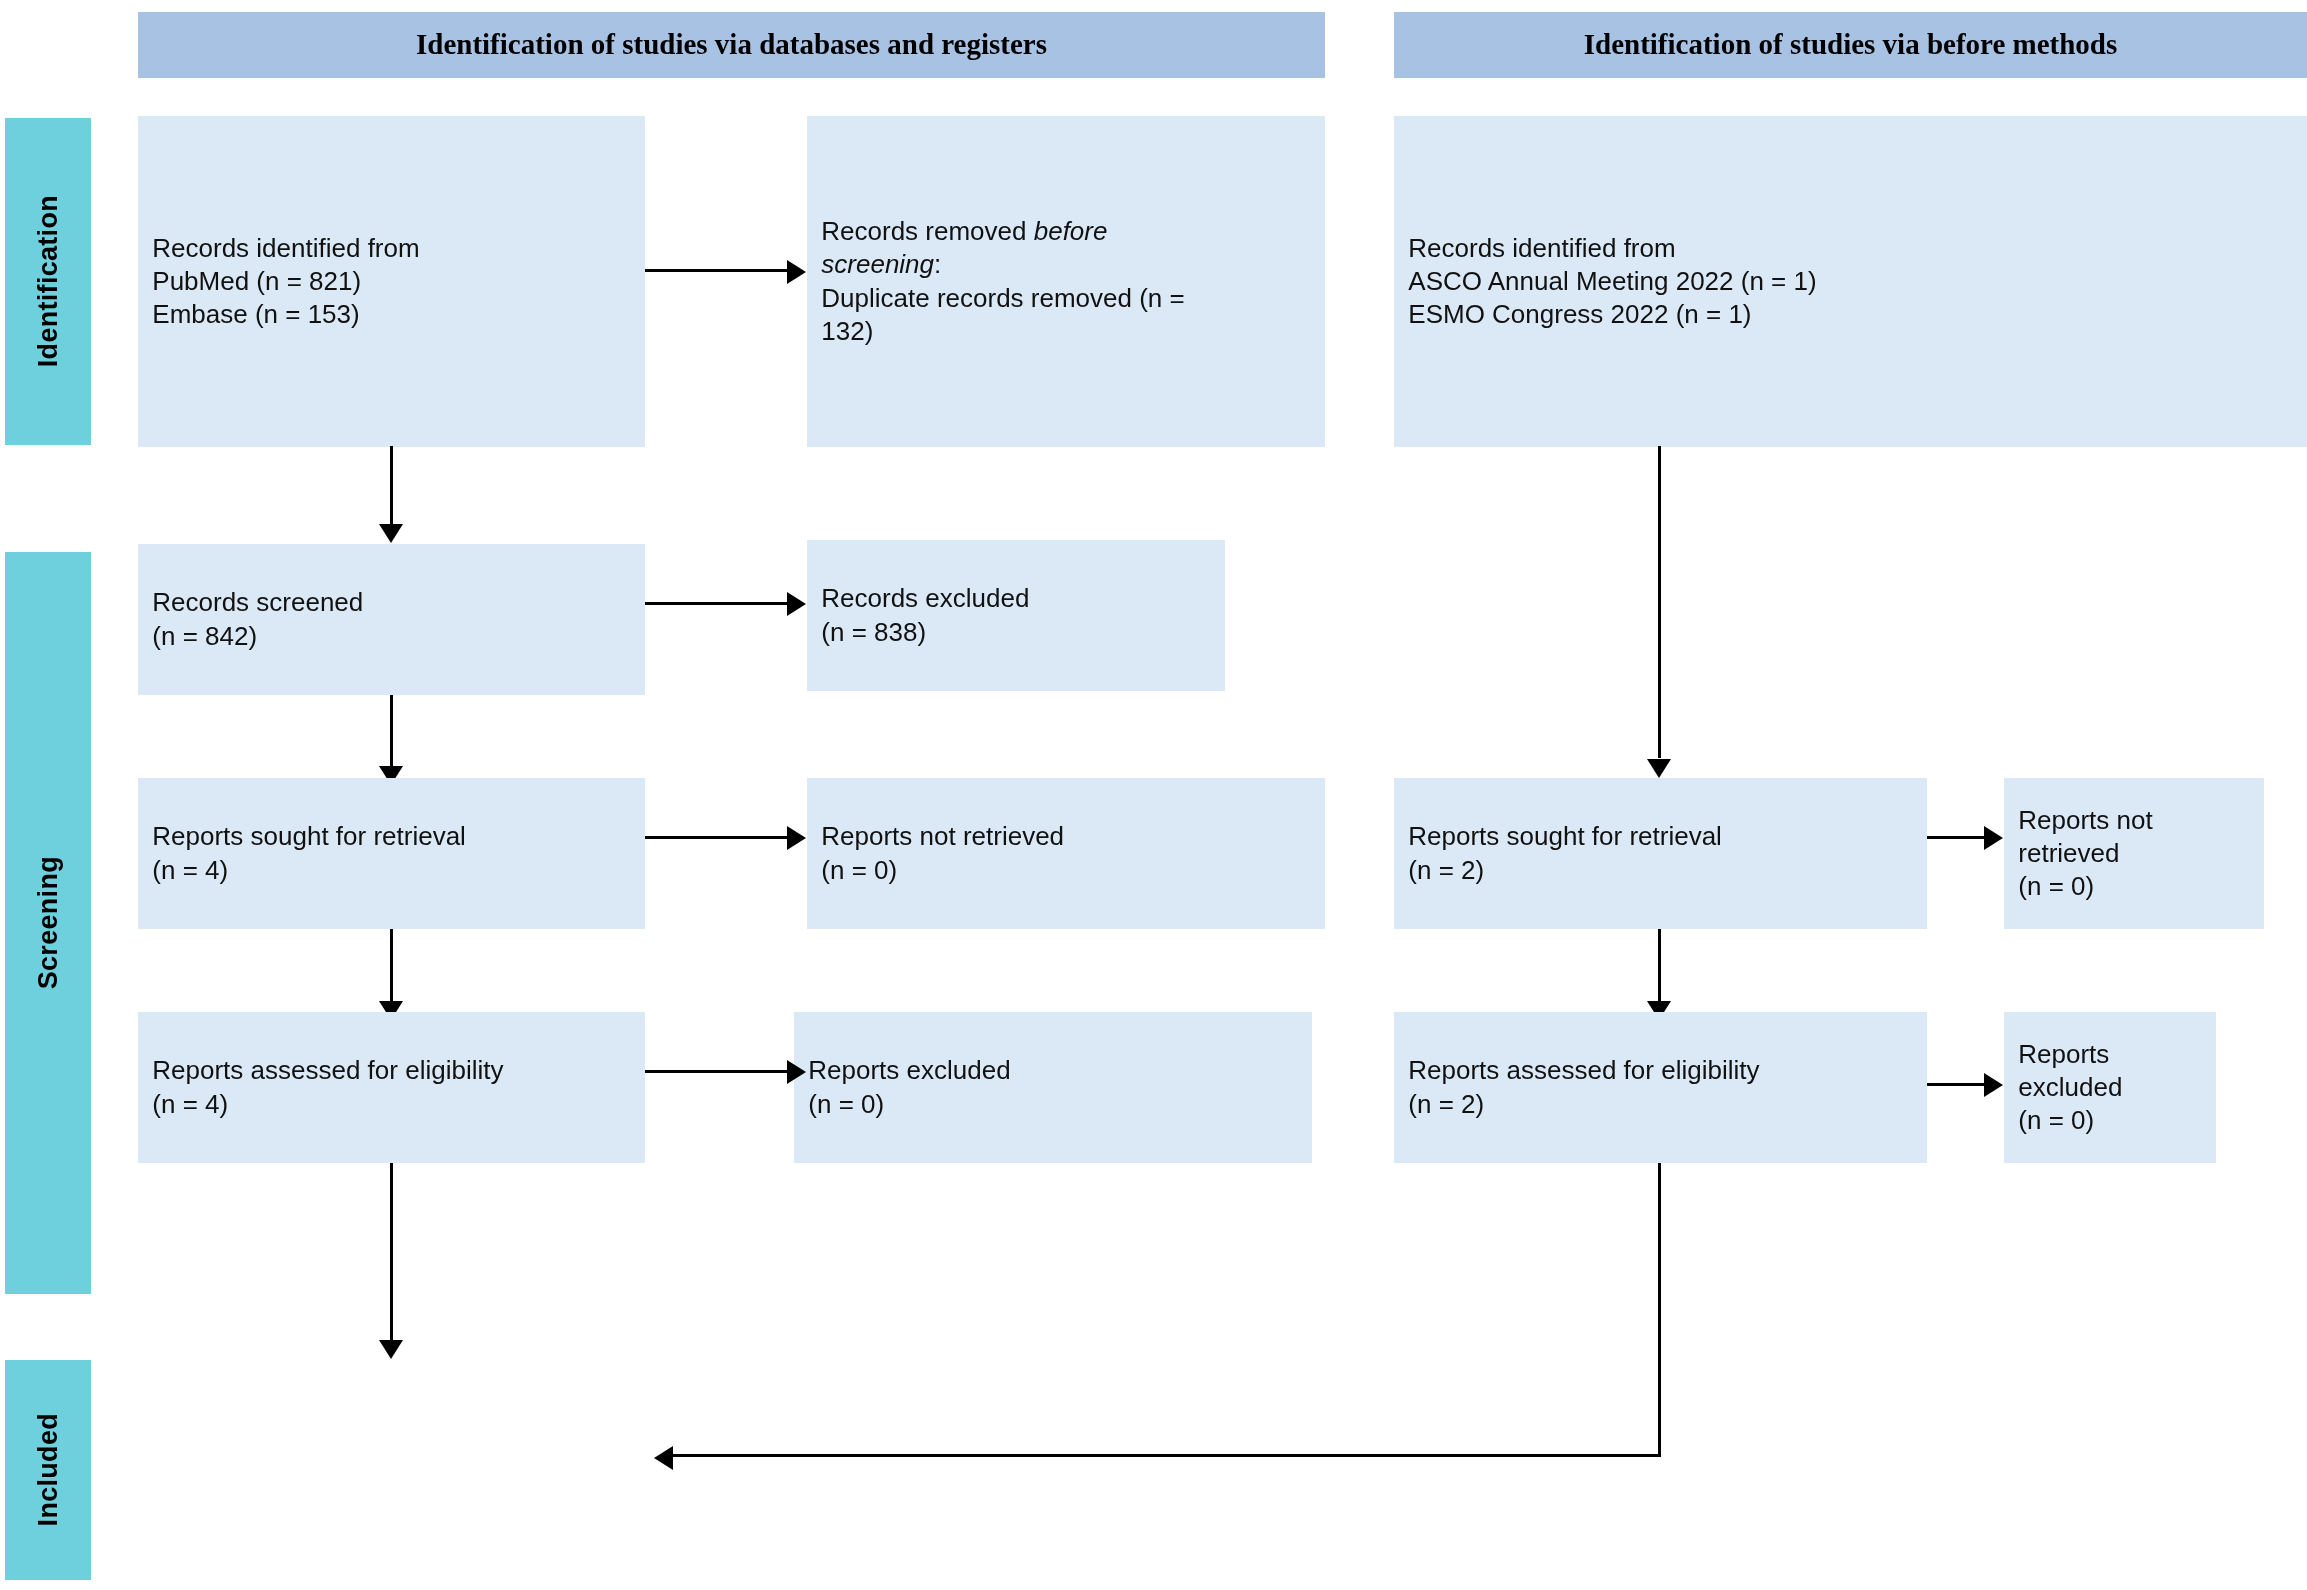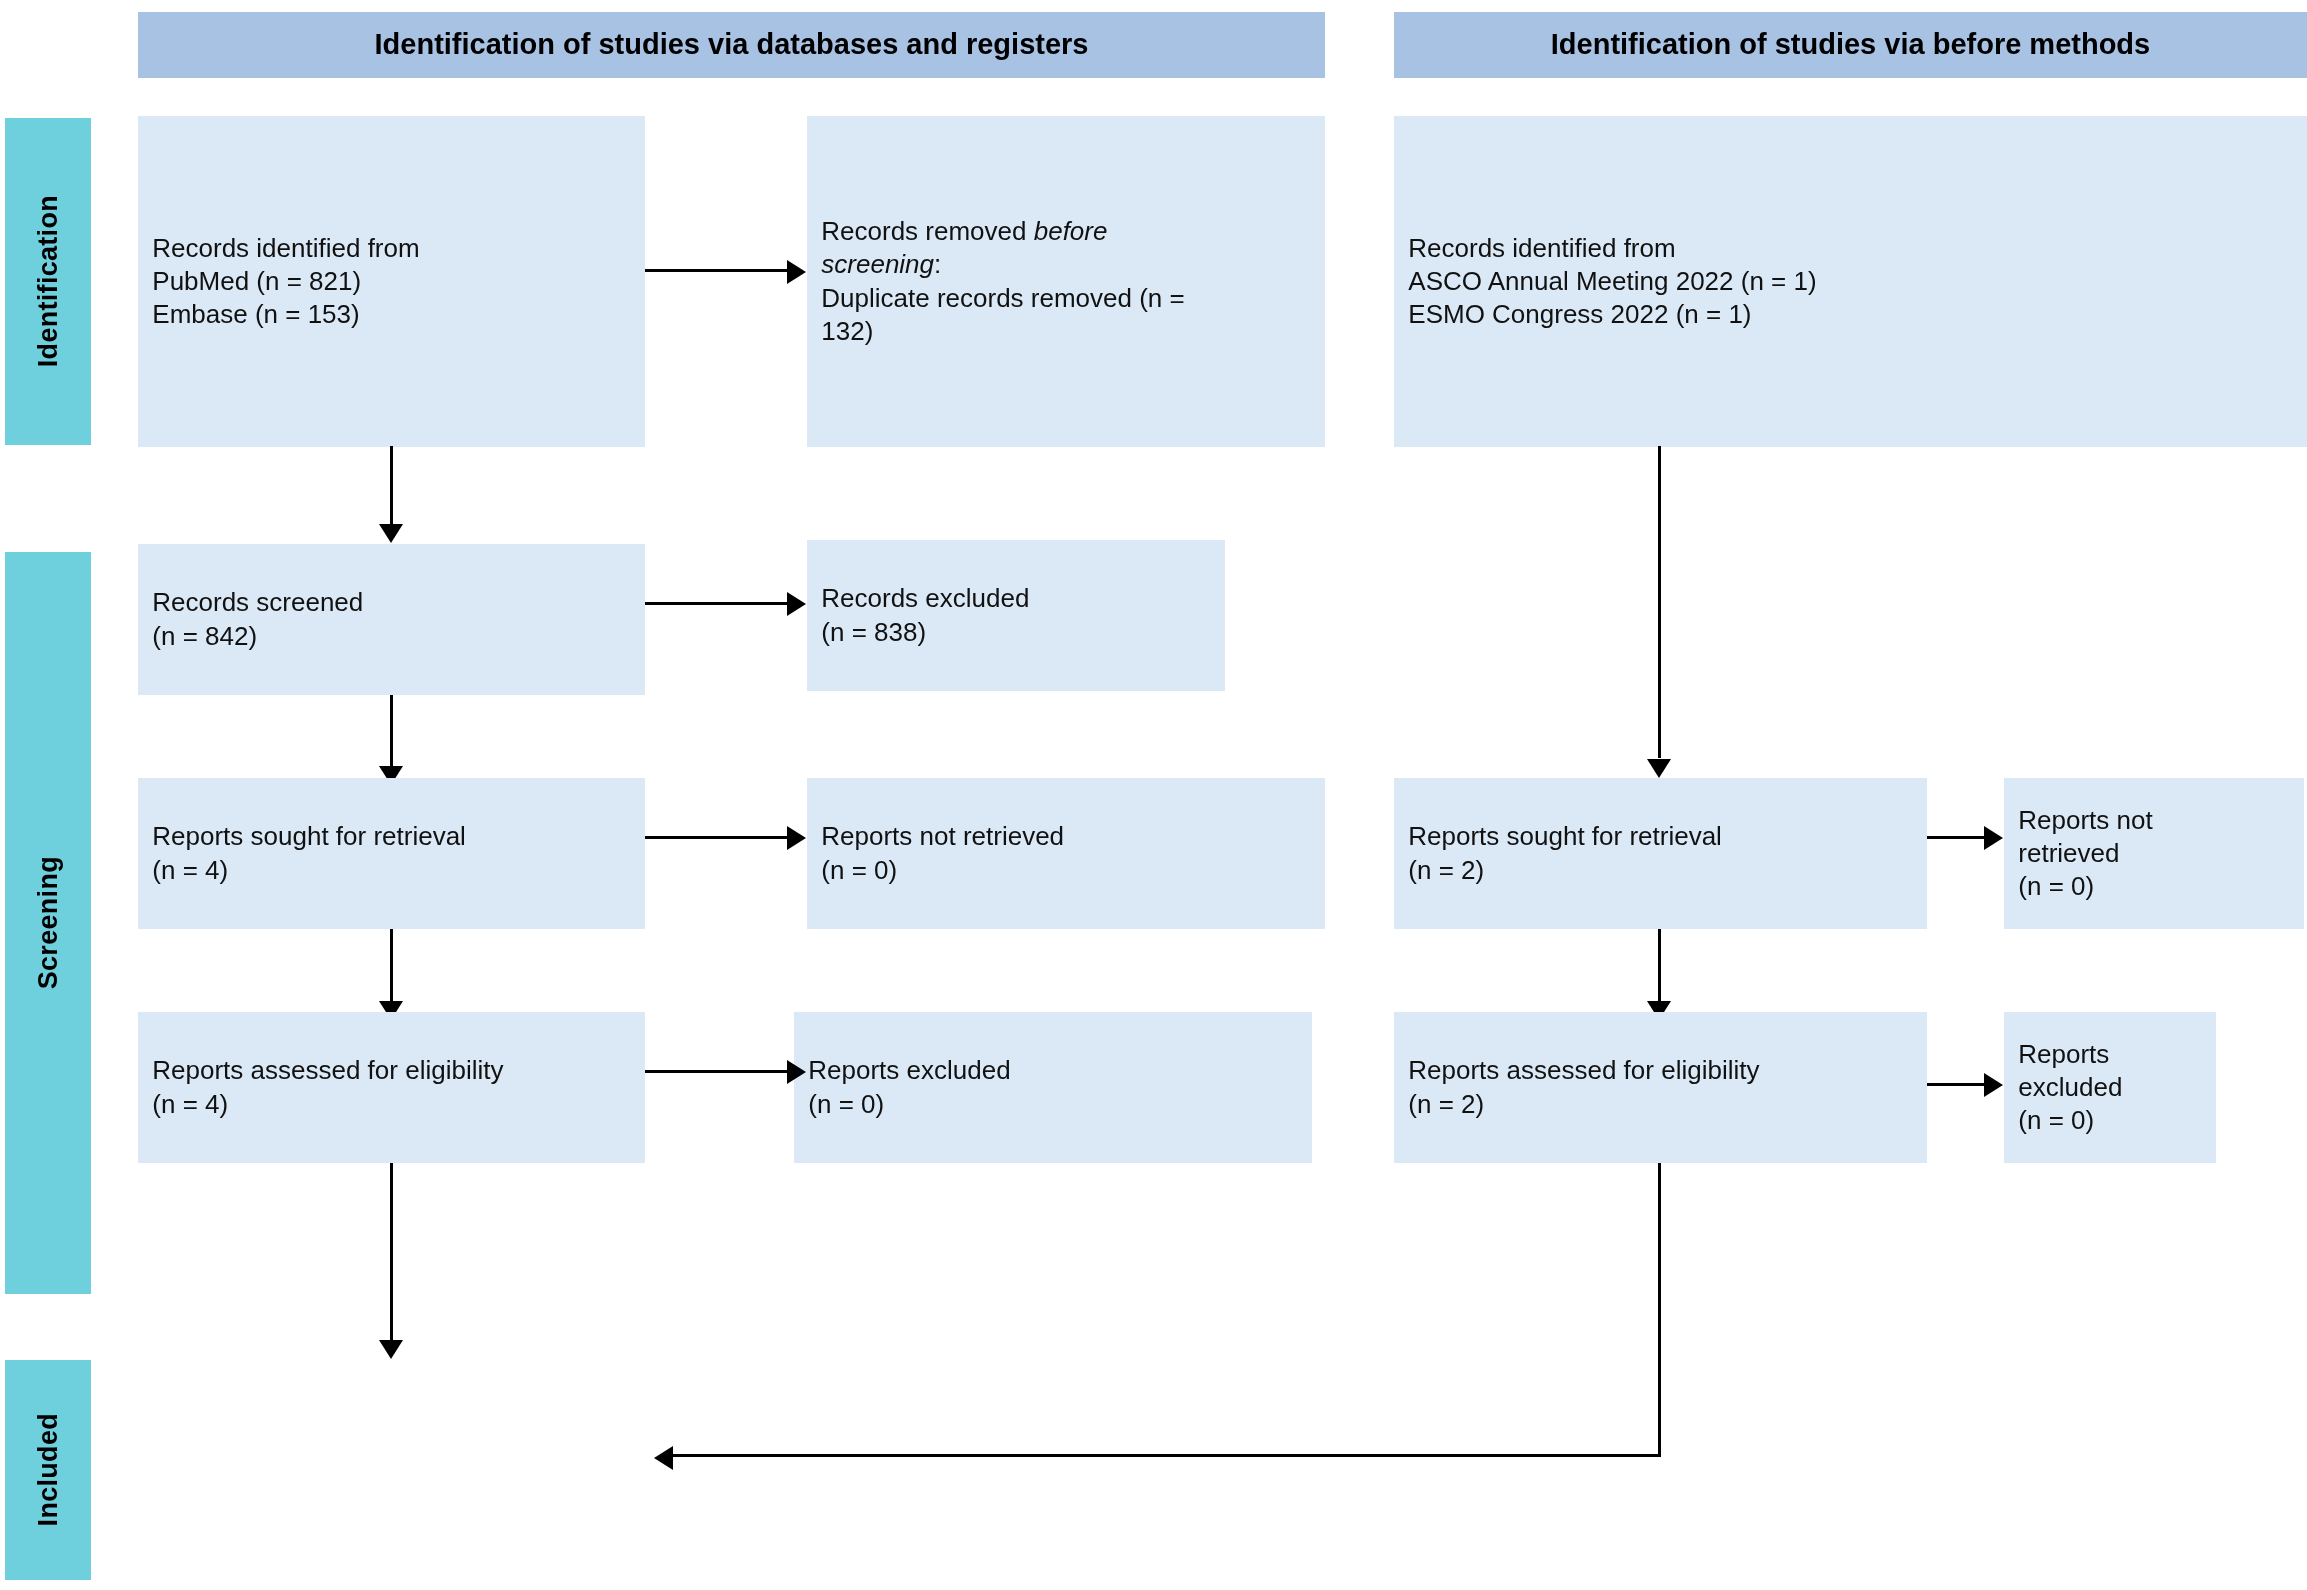--- a/index.html
+++ b/index.html
@@ -32,20 +32,21 @@
     letter-spacing: 0.3px;
     white-space: nowrap;
   }
   
   .col-header {
     position: absolute;
     background: #a8c2e4;
     display: flex;
     align-items: center;
     justify-content: center;
+    font-family: Liberation Serif, serif;
   }
   .col-header span {
     font-weight: bold;
     font-size: 29px;
     color: #000000;
     white-space: nowrap;
   }
   
   .box {
     position: absolute;
@@ -165,21 +166,21 @@
   </div>
 
   <div class="box" style="left:807px; top:778px; width:518px; height:151px;">
     <div class="box-text">Reports not retrieved<br>(n = 0)</div>
   </div>
 
   <div class="box" style="left:1394px; top:778px; width:533px; height:151px;">
     <div class="box-text">Reports sought for retrieval<br>(n = 2)</div>
   </div>
 
-  <div class="box" style="left:2004px; top:778px; width:300px; height:151px;">
+  <div class="box" style="left:2004px; top:778px; width:260px; height:151px;">
     <div class="box-text">Reports not<br>retrieved<br>(n = 0)</div>
   </div>
 
   <div class="line-h" style="left:645px; top:836px; width:142px;"></div>
   <div class="arrow-right" style="left:787px; top:826px;"></div>
 
   <div class="line-h" style="left:1927px; top:836px; width:57px;"></div>
   <div class="arrow-right" style="left:1984px; top:826px;"></div>
 
   <div class="line-v" style="left:390px; top:929px; height:72px;"></div>

